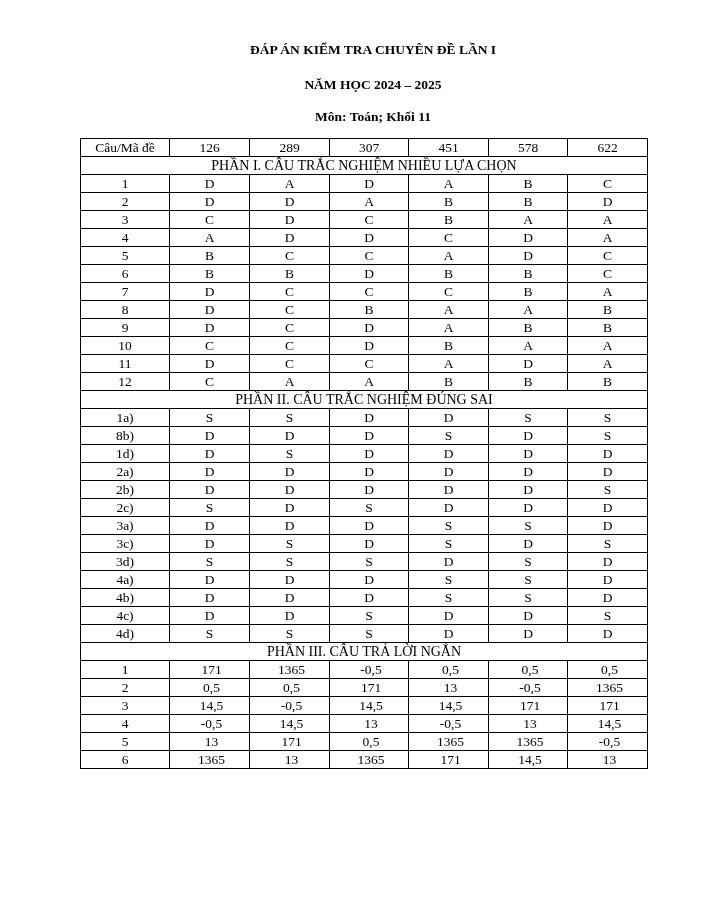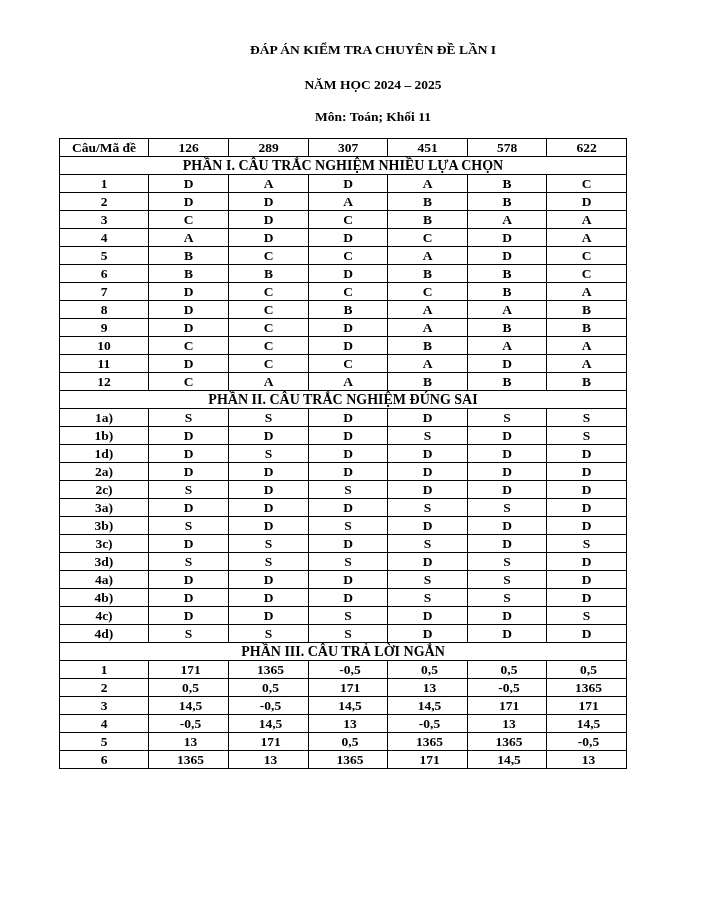--- a/index.html
+++ b/index.html
@@ -1,21 +1,21 @@
 <!DOCTYPE html>
 <html><head>
 <meta charset="utf-8">
 <style>
   html, body { margin:0; padding:0; background:#ffffff; }
   body { width:714px; height:924px; position:relative; font-family:"Liberation Serif", serif; color:#000; }
   .title { position:absolute; left:0; width:714px; text-align:center; font-weight:bold; font-size:13.5px; }
   #t1 { top:42px; left:16px; }
   #t2 { top:77px; left:16px; }
   #t3 { top:109px; left:16px; }
-  table { position:absolute; left:59px; top:138px; border-collapse:collapse; width:567px; table-layout:fixed; font-weight:bold; font-size:13.5px; }
+  table { position:absolute; left:80px; top:138px; border-collapse:collapse; width:567px; table-layout:fixed; font-weight:normal; font-size:13.5px; }
   td { border:1px solid #000; height:17px; padding:0; line-height:17px; text-align:center; white-space:nowrap; overflow:hidden; }
   td.num { text-align:center; padding-left:4px; }
   td.sec { text-align:center; font-size:14px; }
   col.c0 { width:89px; } col.c1 { width:80px; } col.c2 { width:80px; } col.c3 { width:79px; } col.c4 { width:80px; } col.c5 { width:79px; } col.c6 { width:80px; }
 </style>
 </head>
 <body>
 
 <div id="t1" class="title">ĐÁP ÁN KIỂM TRA CHUYÊN ĐỀ LẦN I</div>
 <div id="t2" class="title">NĂM HỌC 2024 – 2025</div>
@@ -158,21 +158,21 @@
       <tr>
         <td>1a)</td>
         <td>S</td>
         <td>S</td>
         <td>D</td>
         <td>D</td>
         <td>S</td>
         <td>S</td>
       </tr>
       <tr>
-        <td>1b)</td>
+        <td>8b)</td>
         <td>D</td>
         <td>D</td>
         <td>D</td>
         <td>S</td>
         <td>D</td>
         <td>S</td>
       </tr>
       <tr>
         <td>1d)</td>
         <td>D</td>
@@ -185,44 +185,44 @@
       <tr>
         <td>2a)</td>
         <td>D</td>
         <td>D</td>
         <td>D</td>
         <td>D</td>
         <td>D</td>
         <td>D</td>
       </tr>
       <tr>
+        <td>2b)</td>
+        <td>D</td>
+        <td>D</td>
+        <td>D</td>
+        <td>D</td>
+        <td>D</td>
+        <td>S</td>
+      </tr>
+      <tr>
         <td>2c)</td>
         <td>S</td>
         <td>D</td>
         <td>S</td>
         <td>D</td>
         <td>D</td>
         <td>D</td>
       </tr>
       <tr>
         <td>3a)</td>
         <td>D</td>
         <td>D</td>
         <td>D</td>
         <td>S</td>
         <td>S</td>
-        <td>D</td>
-      </tr>
-      <tr>
-        <td>3b)</td>
-        <td>S</td>
-        <td>D</td>
-        <td>S</td>
-        <td>D</td>
-        <td>D</td>
         <td>D</td>
       </tr>
       <tr>
         <td>3c)</td>
         <td>D</td>
         <td>S</td>
         <td>D</td>
         <td>S</td>
         <td>D</td>
         <td>S</td>

